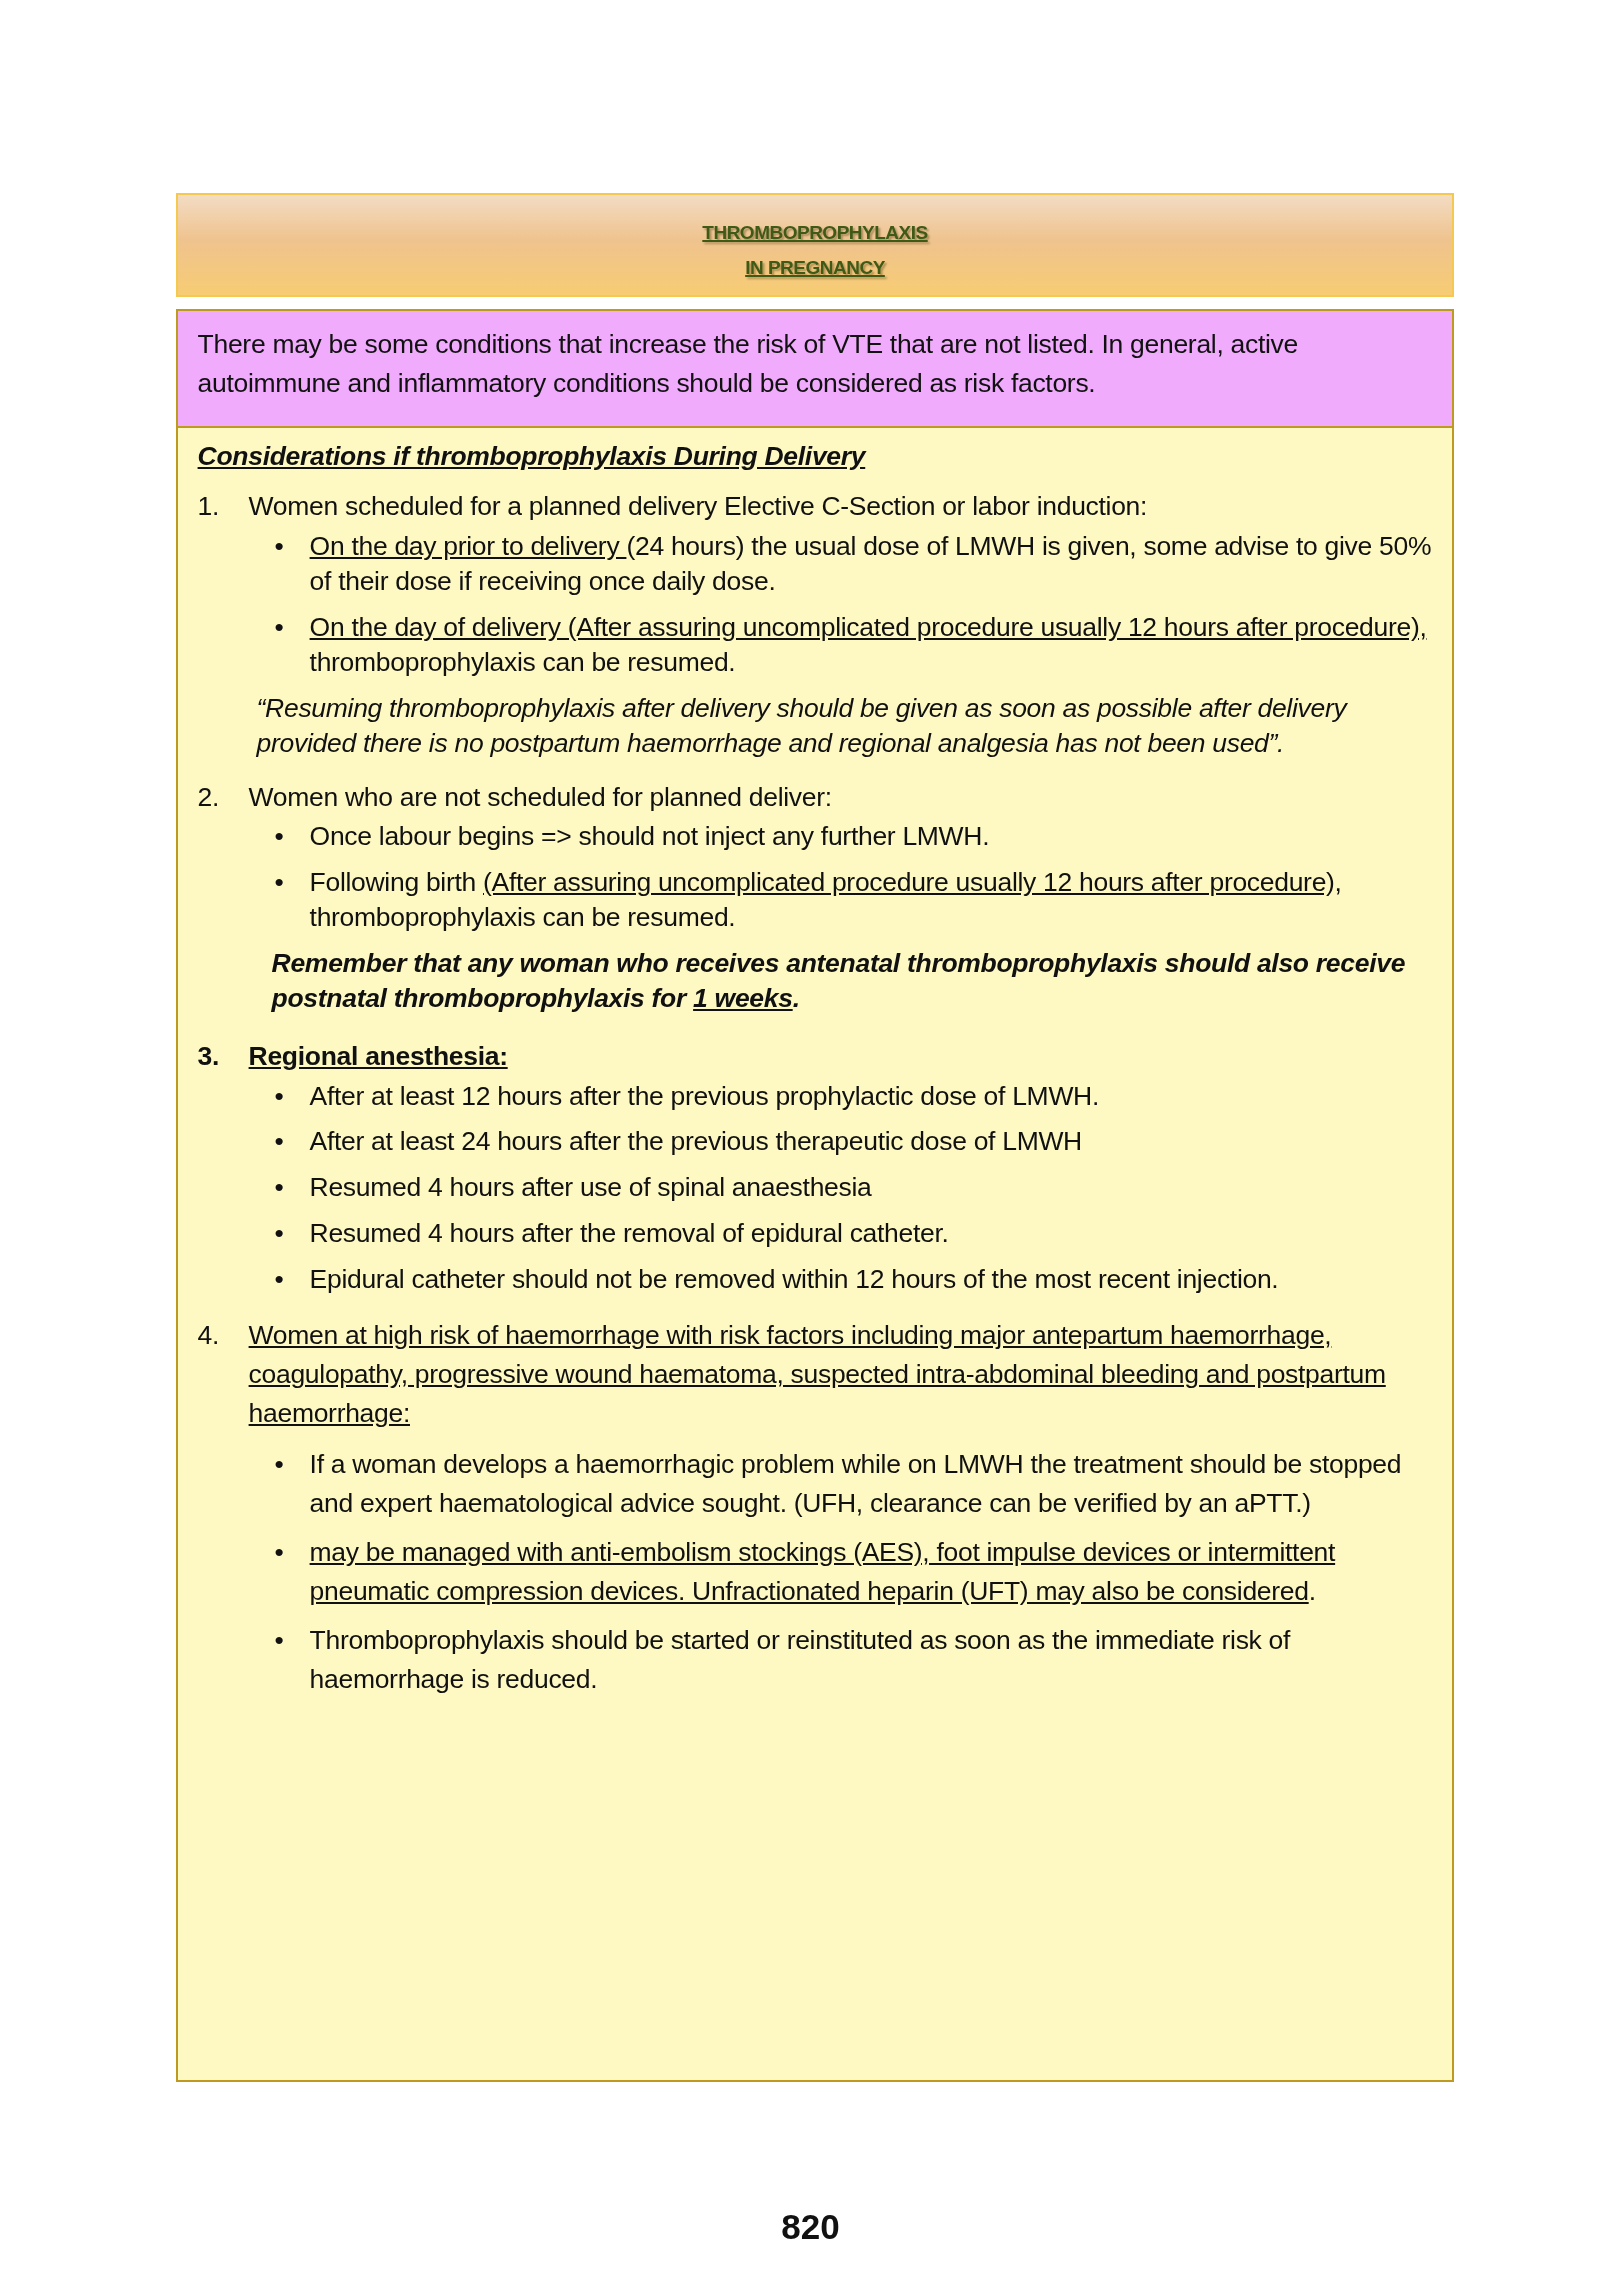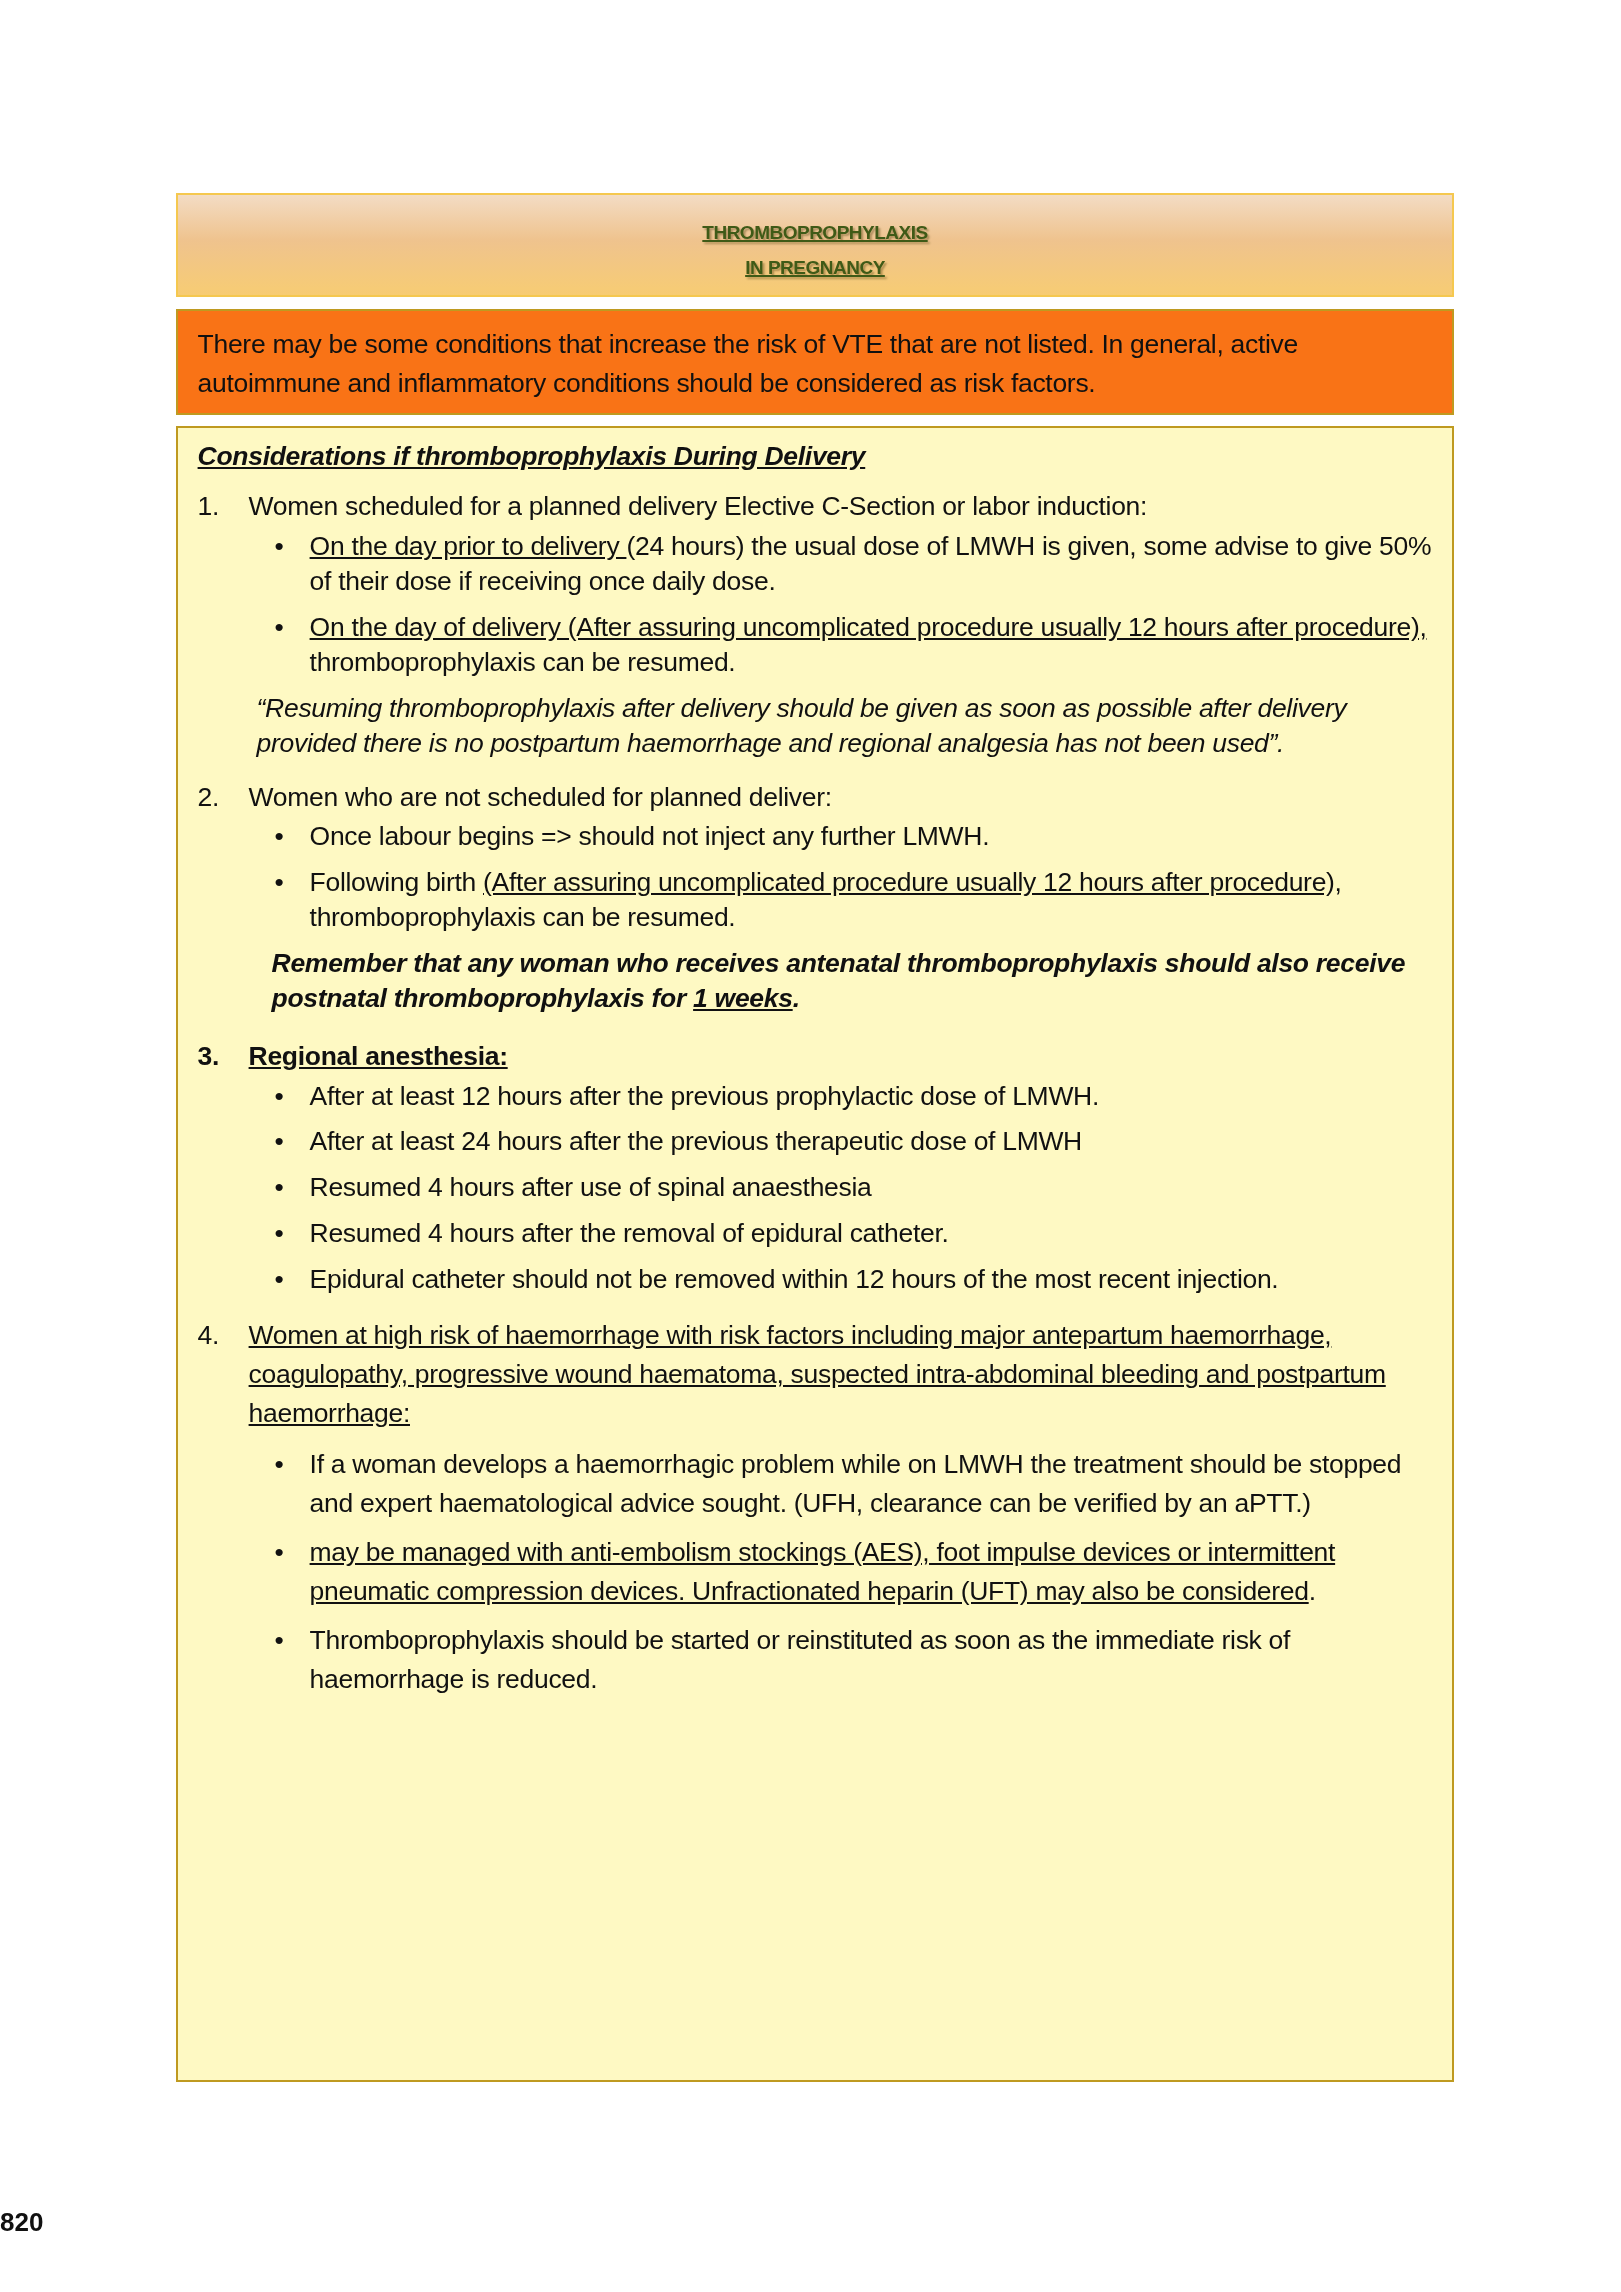--- a/index.html
+++ b/index.html
@@ -13,22 +13,22 @@
     background: linear-gradient(to bottom, #f3dcc4 0%, #efc38e 45%, #f7cc73 100%);
     text-align: center;
   }
   .header-title {
     display: inline-block; margin-top: 19.6px;
     font-family: "Liberation Sans", sans-serif; font-weight: bold; font-size: 19px;
     line-height: 35px; color: #3f5a17; text-decoration: underline; text-decoration-thickness: 2px;
     text-shadow: 2px 2px 2px rgba(90,70,20,0.45); letter-spacing: -0.5px;
   }
   .intro-box {
-    position: absolute; left: 176px; top: 309px; width: 1278px; height: 106px;
-    box-sizing: border-box; border: 2.9px solid #bf9a20; background: #f97316;
+    position: absolute; left: 176px; top: 309px; width: 1278px; height: 119px;
+    box-sizing: border-box; border: 2.9px solid #bf9a20; background: #f0abfc;
     padding: 13.7px 17.6px 0 19.6px;
     font-size: 26.5px; line-height: 39px; letter-spacing: -0.3px;
   }
   .main-box {
     position: absolute; left: 176px; top: 426px; width: 1278px; height: 1656px;
     box-sizing: border-box; border: 2.9px solid #bf9a20; background: #fef9c3;
     padding: 9.8px 13.7px 0 19.6px;
     font-size: 26.5px; letter-spacing: -0.3px;
   }
   .section-heading {
@@ -44,22 +44,22 @@
   .bullets li::before {
     content: "\2022"; position: absolute; left: -35px; top: 0;
   }
   .quote { font-style: italic; padding-left: 59px; line-height: 35px; margin: 0 0 17.6px 0; }
   .remember { font-style: italic; font-weight: bold; padding-left: 74px; line-height: 35px; margin: 0 0 21.6px 0; }
   .item4 .num-text { line-height: 39px; }
   .item4 .bullets li { line-height: 39px; margin-bottom: 9.8px; }
   .gap-12 { margin-top: 11.8px; }
   .gap-20 { margin-top: 19.6px; }
   .page-number {
-    position: absolute; left: 0; width: 1621px; top: 2207px; 
-    font-family: "Liberation Sans", sans-serif; font-weight: bold; font-size: 26px; color: #111;
+    position: absolute; left: 0; width: 1621px; top: 2207px; text-align: center;
+    font-family: "Liberation Sans", sans-serif; font-weight: bold; font-size: 35px; color: #111;
   }
 </style>
 </head>
 <body>
 
 <div class="header-box">
   <div class="header-title">
     <span>THROMBOPROPHYLAXIS</span><br>
     <span>IN PREGNANCY</span>
   </div>

